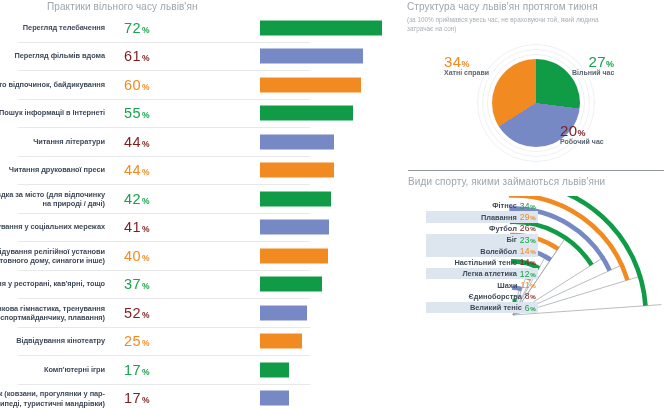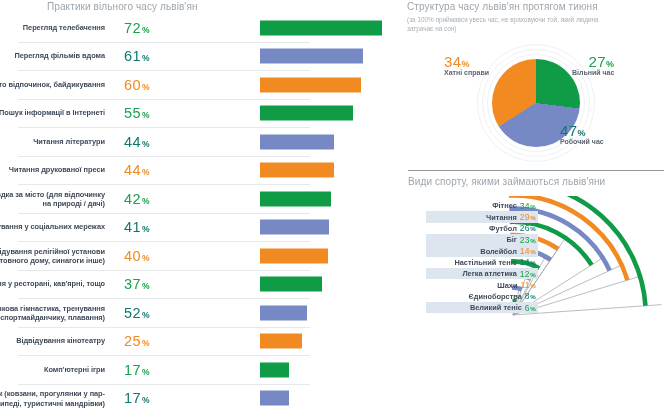--- a/index.html
+++ b/index.html
@@ -60,21 +60,21 @@
   .bar-track {
     position: absolute;
     left: 242px;
     top: 50%;
     transform: translateY(-50%);
     height: 15px;
   }
   .bar-fill { height: 100%; }
 
   .c-green  { color: #17a24a; }
-  .c-blue   { color: #0f766e; }
+  .c-blue   { color: #7f1d1d; }
   .c-orange { color: #f18a21; }
   .bg-green  { background: #109b46; }
   .bg-blue   { background: #7689c4; }
   .bg-orange { background: #f18a21; }
 
   
   #right-panel { position: absolute; left: 400px; top: 0; width: 272px; height: 409px; }
   #time-title { position: absolute; left: 7px; top: 1px; }
   #time-sub {
     position: absolute; left: 7px; top: 15px; width: 200px;
@@ -254,21 +254,21 @@
 
       <div class="pie-cal" id="cal-free">
         <div class="pie-val c-green">
           <span>27</span><span class="pct">%</span>
         </div>
         <div class="pie-name">Вільний час</div>
       </div>
 
       <div class="pie-cal" id="cal-work">
         <div class="pie-val c-blue">
-          <span>47</span><span class="pct">%</span>
+          <span>20</span><span class="pct">%</span>
         </div>
         <div class="pie-name">Робочий час</div>
       </div>
     </div>
 
     <div id="divider"></div>
     <div class="panel-title" id="sport-title">Види спорту, якими займаються львів'яни</div>
 
     <div id="radial">
       <svg width="272" height="206" viewBox="0 0 272 206">
@@ -296,21 +296,21 @@
             <path d="M 112.05 91.82 A 27.2 27.2 0 0 1 121.72 93.24" fill="none" stroke="#7689c4" stroke-width="4.6"></path>
             <path d="M 112.51 105.01 A 14 14 0 0 1 116.28 105.39" fill="none" stroke="#109b46" stroke-width="4.6"></path>
           </g>
       </svg>
       <div id="sport-legend">
           <div class="sport-row">
             <span class="sport-name">Фітнес</span>
             <span class="sport-val c-green"><span>34</span><span class="pct">%</span></span>
           </div>
           <div class="sport-row hl">
-            <span class="sport-name">Читання</span>
+            <span class="sport-name">Плавання</span>
             <span class="sport-val c-orange"><span>29</span><span class="pct">%</span></span>
           </div>
           <div class="sport-row">
             <span class="sport-name">Футбол</span>
             <span class="sport-val c-blue"><span>26</span><span class="pct">%</span></span>
           </div>
           <div class="sport-row hl">
             <span class="sport-name">Біг</span>
             <span class="sport-val c-green"><span>23</span><span class="pct">%</span></span>
           </div>

